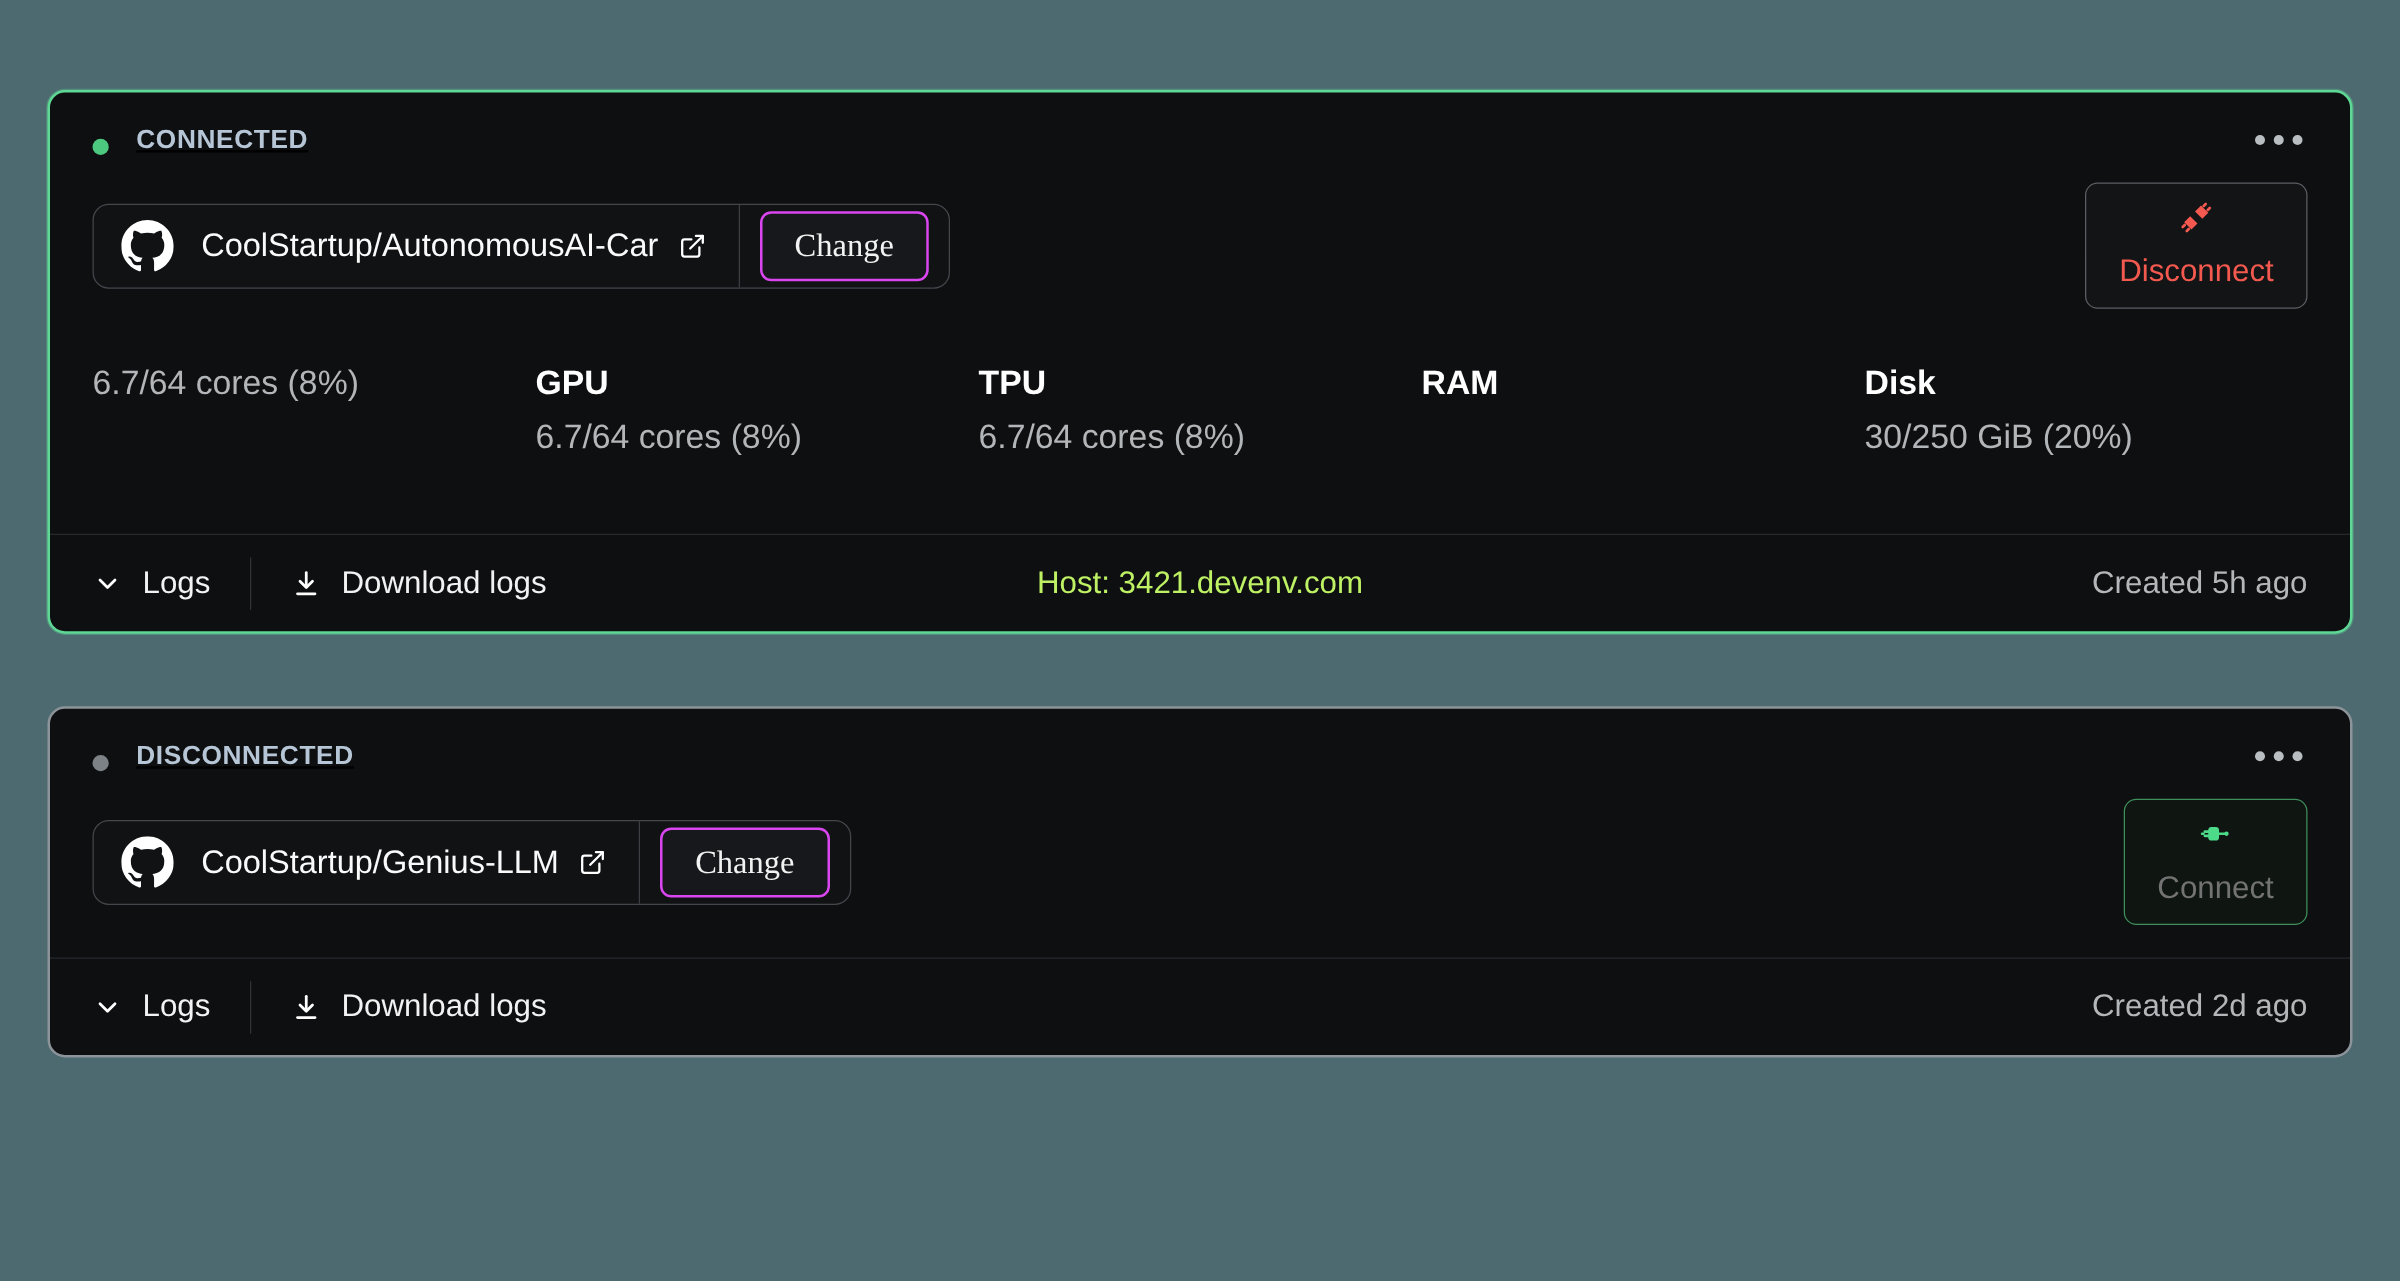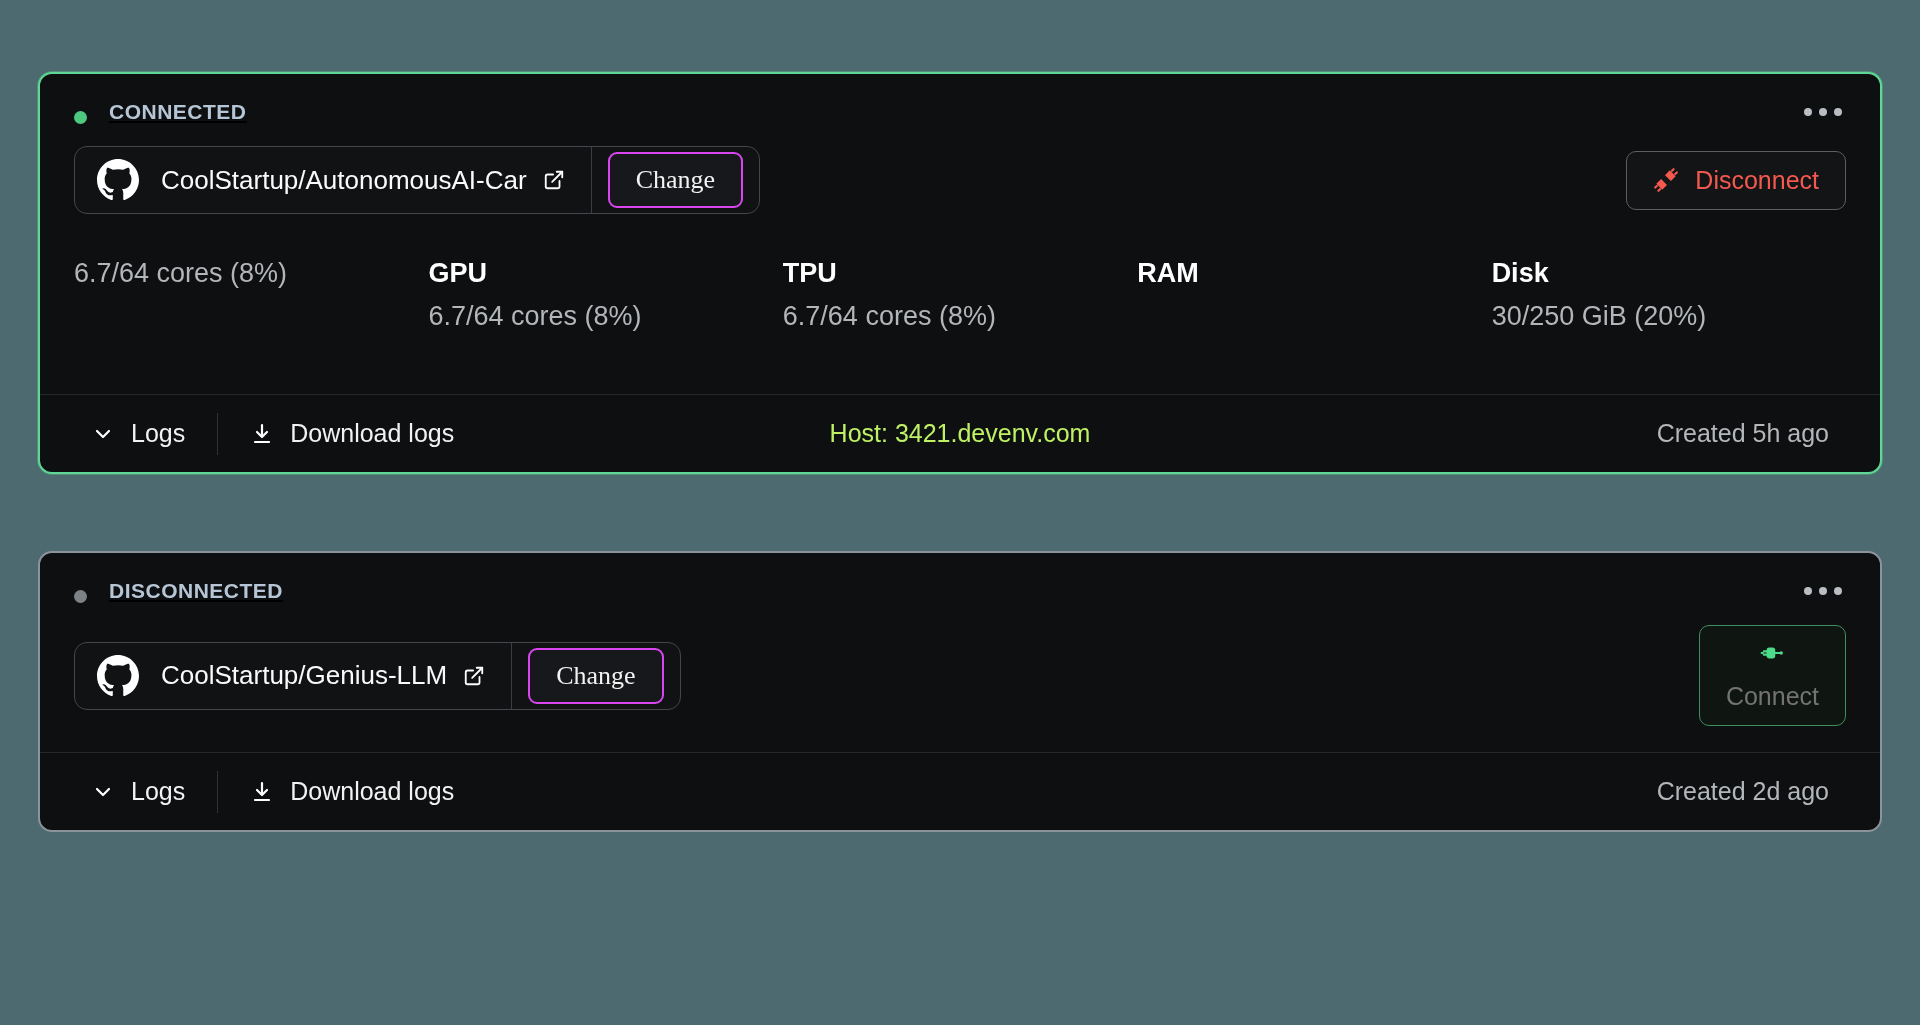--- a/index.html
+++ b/index.html
@@ -28,21 +28,20 @@
     overflow: hidden;
     display: flex;
     flex-direction: column;
   }
   .card--connected {
     border: 2px solid #5ed894;
     box-shadow: 0 0 0 1px rgba(94,216,148,.35);
   }
   .card--disconnected {
     border: 2px solid #8d9499;
-    margin-top: 19px;
   }
 
   
   .card-head {
     display: flex;
     align-items: center;
     justify-content: space-between;
     padding: 26px 34px 0 34px;
   }
   .status {
@@ -135,20 +134,21 @@
     border-radius: 10px;
     font-size: 25px;
     padding: 14px 26px;
     background: #121416;
     cursor: pointer;
     white-space: nowrap;
   }
   .btn-action--disconnect {
     border: 1px solid #5b5f64;
     color: #f4594f;
+    flex-direction: column;
   }
   .btn-action--connect {
     border: 1px solid #3f8f5c;
     color: #737373;
     background: #0f1612;
     flex-direction: column;
   }
 
   
   .metrics {
@@ -166,21 +166,21 @@
     font-size: 27px;
     color: #b3b6b9;
   }
 
   
   .card-foot {
     border-top: 1px solid #25282c;
     height: 78px;
     display: flex;
     align-items: center;
-    padding: 0 51px;
+    padding: 0 34px;
     position: relative;
   }
   .foot-left { display: flex; align-items: center; }
   .foot-btn {
     display: inline-flex;
     align-items: center;
     gap: 16px;
     color: #f2f2f2;
     font-size: 25px;
     cursor: pointer;

